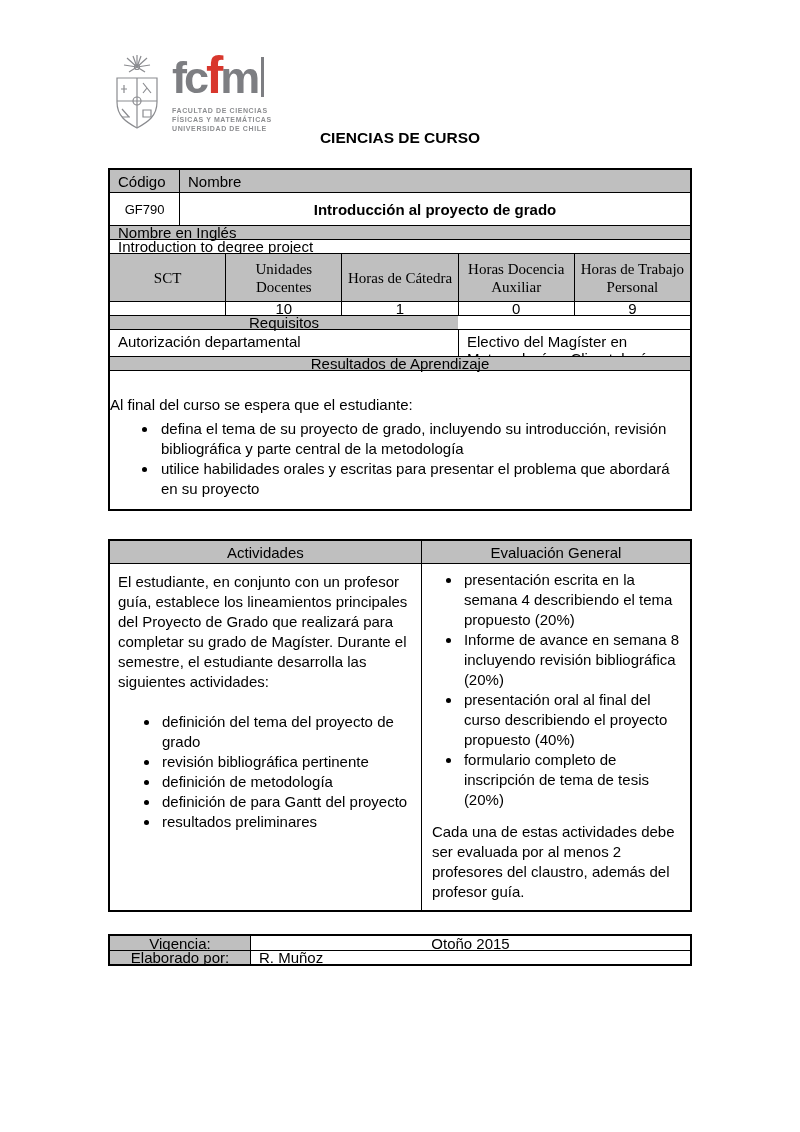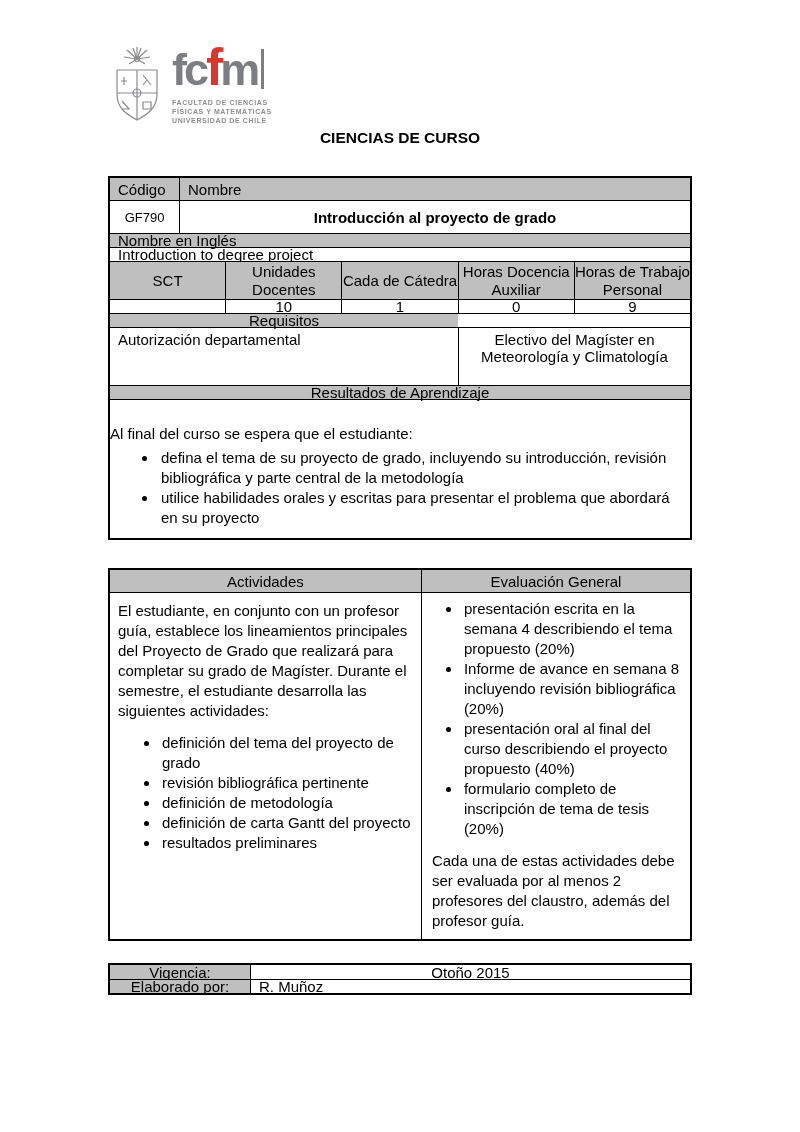--- a/index.html
+++ b/index.html
@@ -7,62 +7,62 @@
   body {
     width:800px; height:1132px;
     background:#fff;
     font-family:"Liberation Sans", sans-serif;
     font-size:15px; color:#000;
     position:relative;
     overflow:hidden;
   }
 
   
-  .logo { position:absolute; top:44px; left:112px; display:flex; align-items:flex-start; }
+  .logo { position:absolute; top:52px; left:112px; display:flex; align-items:flex-start; }
   .shield { margin-top:2px; }
   .logo-right { margin-left:10px; }
   .fcfm { font-weight:bold; font-size:45px; line-height:46px; letter-spacing:-3px; color:var(--logo-gray); white-space:nowrap; }
   .fcfm .accent { color:var(--logo-red); font-size:52px; }
   .fcfm .endbar { display:inline-block; width:3px; height:40px; background:var(--logo-gray); margin-left:4px; vertical-align:-4px; }
   .caption { margin-top:5px; font-size:7px; line-height:9px; letter-spacing:0.6px; color:#8d8e91; font-weight:bold; }
 
   
   .title { position:absolute; top:129px; left:0; width:800px; text-align:center; font-weight:bold; font-size:15.5px; }
 
   
-  .doc { position:absolute; top:176px; left:108px; width:584px; }
+  .doc { position:absolute; top:168px; left:108px; width:584px; }
   .tbl { border:2px solid var(--border); background:#fff; }
   .trow { display:flex; border-top:1.5px solid var(--border); }
   .trow:first-child { border-top:none; }
   .c { min-width:0; }
   .c + .c { border-left:1.5px solid var(--border); }
   .gray { background:var(--hdr); }
   .cc { display:flex; align-items:center; justify-content:center; text-align:center; }
   .cl { display:flex; align-items:center; padding-left:8px; }
   .flex1 { flex:1 1 0; }
   .w-codigo { flex:0 0 69px; }
   .c5 { flex:1 1 0; }
   .w60 { flex:0 0 60%; }
   .w40 { flex:1 1 0; }
   .h22 { height:22px; } .h25 { height:33px; } .h21 { height:14px; }
-  .h38 { height:38px; } .h42 { height:58px;text-align:center; }
+  .h38 { height:48px;font-family:Liberation Serif, serif; } .h42 { height:27px; }
   .small { font-size:13px; }
   .bold { font-weight:bold; }
   .lh18 { line-height:18px; }
   .topleft { padding:3px 8px; align-items:flex-start; display:flex; }
 
   .outcomes { min-height:120px; padding:24px 8px 10px 0; line-height:20px; }
   ul.blist { margin:4px 0 0 0; padding-left:48px; }
   ul.blist li { padding-left:3px; line-height:20px; }
 
   .tbl2 { margin-top:28px; }
   .tbl2-body { min-height:268px; }
   .act-cell { flex:0 0 53.6%; padding:8px 10px 8px 8px; line-height:20px; }
   .act-cell p { margin:0; }
-  .act-cell ul { margin:12px 0 0 0; padding-left:42px; }
+  .act-cell ul { margin:20px 0 0 0; padding-left:42px; }
   .act-cell li { padding-left:2px; line-height:20px; }
   .eval-cell { flex:1 1 0; padding:6px 8px 8px 0; line-height:20px; }
   .eval-cell ul { margin:0; padding-left:40px; }
   .eval-cell li { padding-left:2px; line-height:20px; }
   .eval-note { margin:12px 0 0 10px; }
 
   .tbl3 { margin-top:22px; }
   .w-lab { flex:0 0 140px; }
 </style>
 </head>
@@ -121,21 +121,21 @@
     </div>
     <div class="trow h21">
       <div class="c gray flex1 cl">Nombre en Inglés</div>
     </div>
     <div class="trow h21">
       <div class="c flex1 cl">Introduction to degree project</div>
     </div>
     <div class="trow h38">
       <div class="c gray c5 cc lh18">SCT</div>
       <div class="c gray c5 cc lh18">Unidades Docentes</div>
-      <div class="c gray c5 cc lh18">Cada de Cátedra</div>
+      <div class="c gray c5 cc lh18">Horas de Cátedra</div>
       <div class="c gray c5 cc lh18">Horas Docencia Auxiliar</div>
       <div class="c gray c5 cc lh18">Horas de Trabajo Personal</div>
     </div>
     <div class="trow h21">
       <div class="c c5 cc"></div>
       <div class="c c5 cc">10</div>
       <div class="c c5 cc">1</div>
       <div class="c c5 cc">0</div>
       <div class="c c5 cc">9</div>
     </div>
@@ -165,21 +165,21 @@
       <div class="c gray cc" style="flex:0 0 53.6%;">Actividades</div>
       <div class="c gray flex1 cc">Evaluación General</div>
     </div>
     <div class="trow tbl2-body">
       <div class="c act-cell">
         <p>El estudiante, en conjunto con un profesor guía, establece los lineamientos principales del Proyecto de Grado que realizará para completar su grado de Magíster. Durante el semestre, el estudiante desarrolla las siguientes actividades:</p>
         <ul>
           <li>definición del tema del proyecto de grado</li>
           <li>revisión bibliográfica pertinente</li>
           <li>definición de metodología</li>
-          <li>definición de carta Gantt del proyecto</li>
+          <li>definición de para Gantt del proyecto</li>
           <li>resultados preliminares</li>
         </ul>
       </div>
       <div class="c eval-cell">
         <ul>
           <li>presentación escrita en la semana 4 describiendo el tema propuesto (20%)</li>
           <li>Informe de avance en semana 8 incluyendo revisión bibliográfica (20%)</li>
           <li>presentación oral al final del curso describiendo el proyecto propuesto (40%)</li>
           <li>formulario completo de inscripción de tema de tesis (20%)</li>
         </ul>

